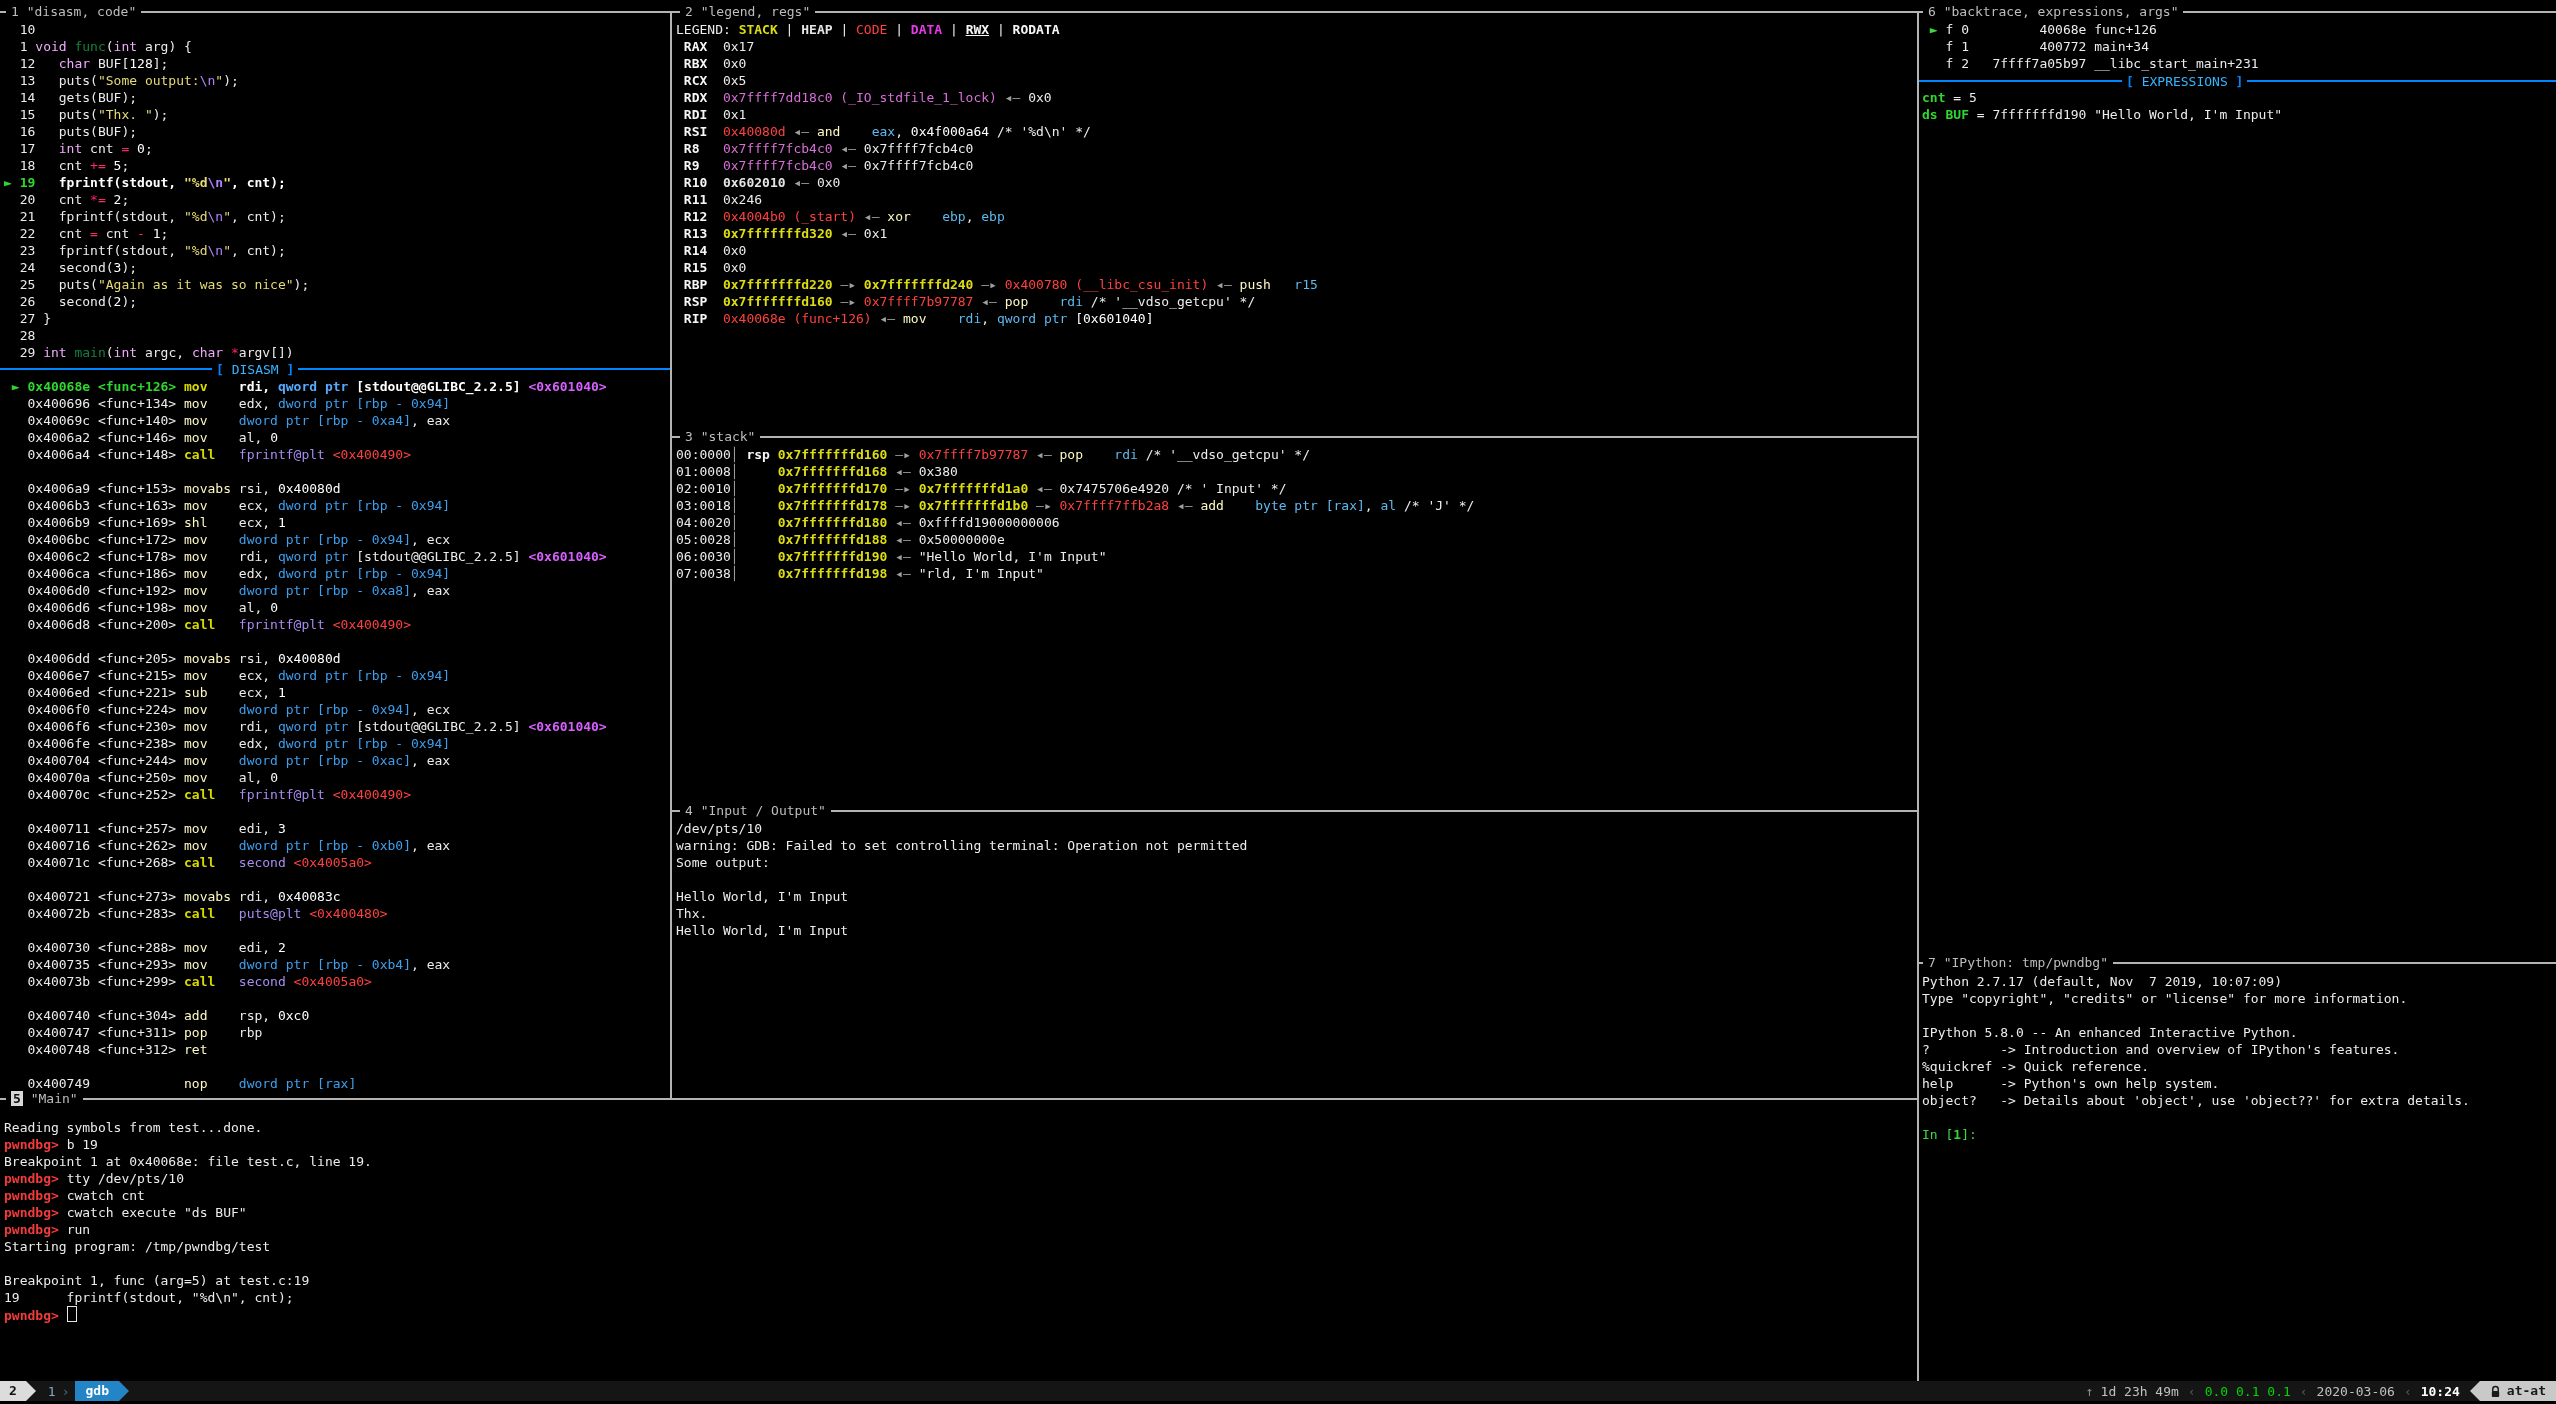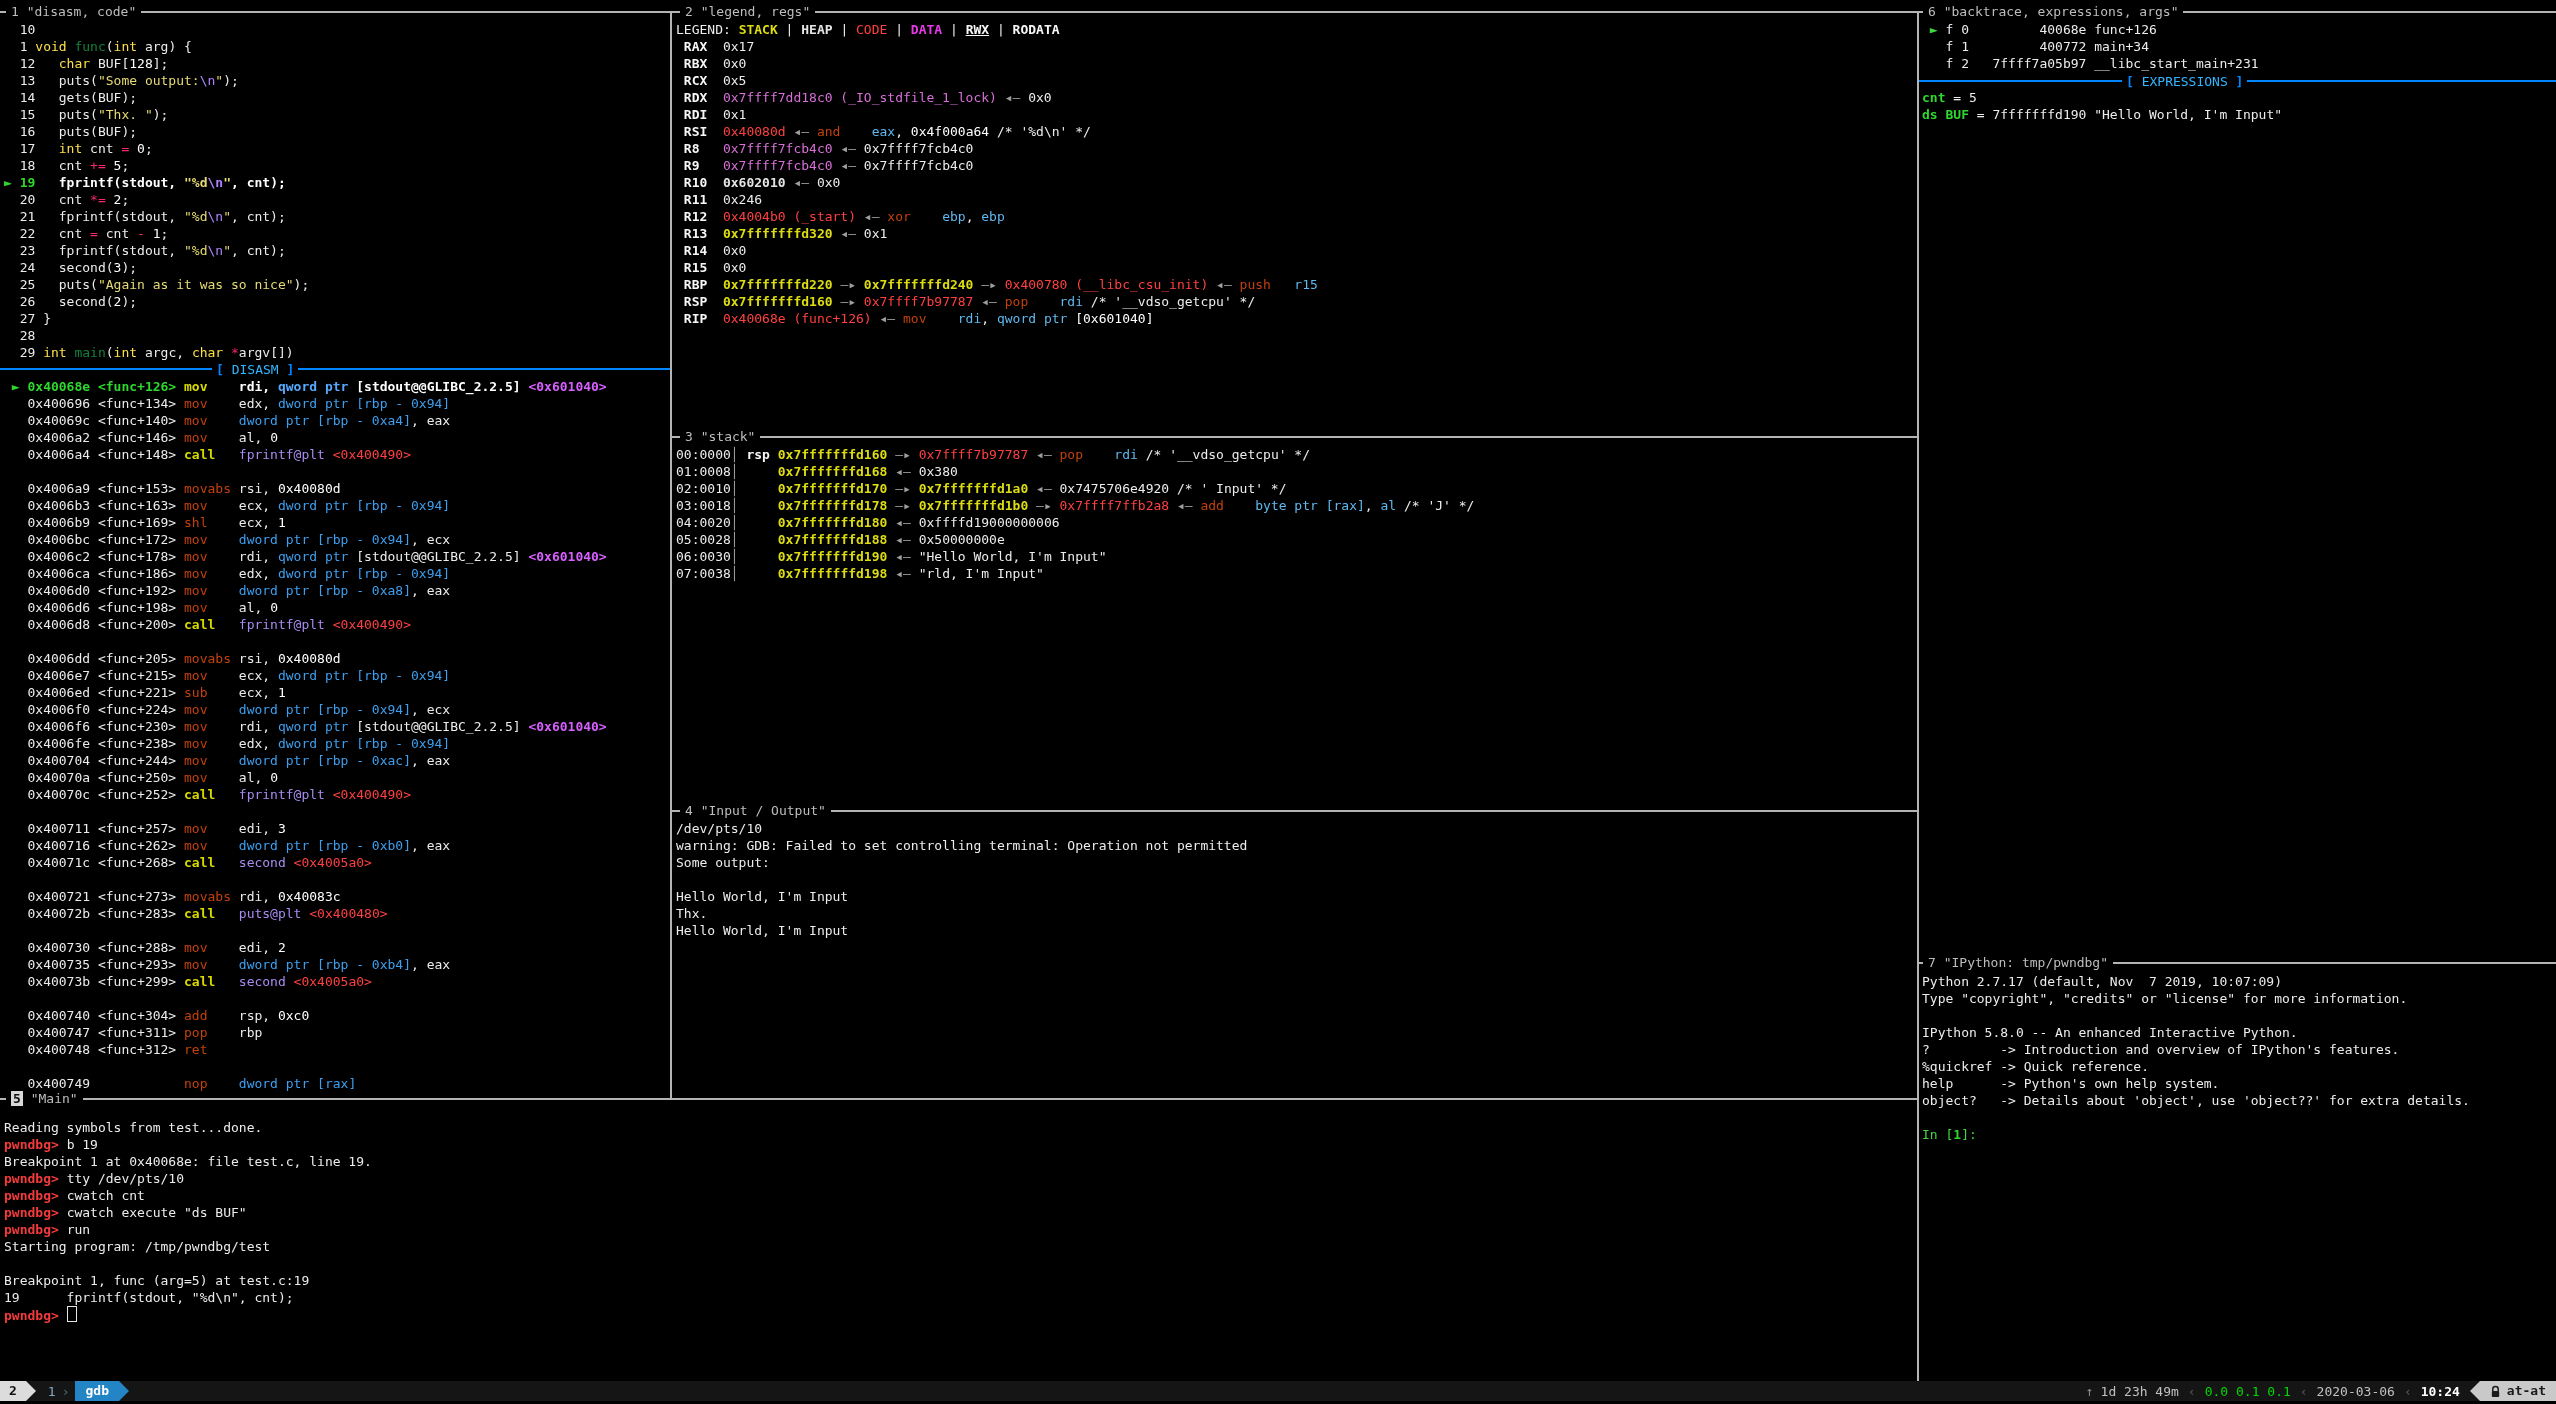--- a/index.html
+++ b/index.html
@@ -12,35 +12,35 @@
   .bv{position:absolute;width:2px;background:#b4b4b4;z-index:1}
   .bsep{position:absolute;height:2px;background:#0087ff;z-index:1}
   .seplabel{position:absolute;height:17px;line-height:17px;background:#000;padding:0 4px;white-space:pre;z-index:3}
 
   .c-w{color:#ececec}
   .c-d{color:#9f9f9f}
   .c-t{color:#bdbdbd}
   .c-N{color:#f7f7f7;font-weight:bold}
   .c-B{color:#ffffff;font-weight:bold}
   .c-a{color:#dcdc13;font-weight:bold}
-  .c-y{color:#c2410c}
+  .c-y{color:#fef9c3}
   .c-Y{color:#d9d900;font-weight:bold}
   .c-r{color:#ff4040;font-weight:normal}
   .c-m{color:#d76fd7}
   .c-m2{color:#e73ae7;font-weight:bold}
   .c-hb{color:#e5e5e5;font-weight:bold}
   .c-b{color:#3d9fef}
   .c-bb{color:#55aaff;font-weight:bold}
   .c-c{color:#5fb8ef}
   .c-n{color:#ffffff}
   .c-p{color:#a98cf0}
   .c-P{color:#d75fff;font-weight:bold}
   .c-g{color:#3fd73f}
   .c-G{color:#2fd72f;font-weight:bold}
-  .c-k{color:#fde047}
+  .c-k{color:#f0abfc}
   .c-f{color:#15803d}
   .c-s{color:#e6db74}
   .c-S{color:#e6db74;font-weight:bold}
   .c-e{color:#ae81ff}
   .c-E{color:#ae81ff;font-weight:bold}
   .c-o{color:#f92672}
   .c-pr{color:#f33b3b;font-weight:bold}
   .c-u{color:#f7f7f7;font-weight:bold;text-decoration:underline}
   .c-inv{background:#d8d8d8;color:#111;font-weight:bold;padding:0 2px}
   .c-sepb{color:#0087ff;font-weight:bold}

